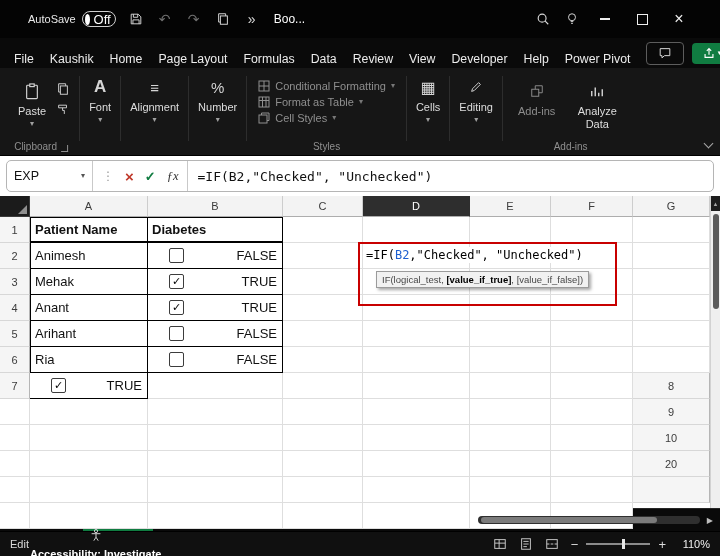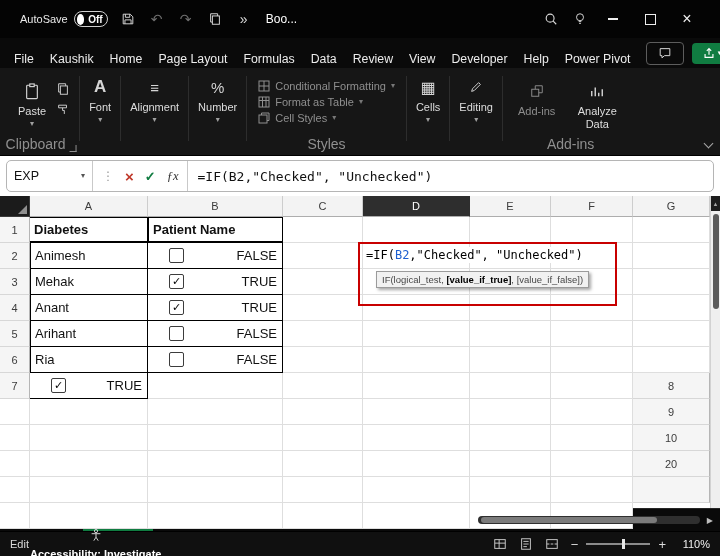--- a/index.html
+++ b/index.html
@@ -1,25 +1,25 @@
 <!DOCTYPE html>
 <html><head>
 <meta charset="utf-8">
 <style>
   html,body{margin:0;padding:0;background:#222;}
   .app{width:720px;height:556px;position:relative;overflow:hidden;background:#fff;
        font-family:"Liberation Sans",sans-serif;-webkit-font-smoothing:antialiased;}
   .svgi{width:14px;height:14px;display:block;}
 
   
-  .titlebar{height:38px;background:#040404;display:flex;align-items:center;padding:0 20px;gap:11px;color:#e9e9e9;font-size:11px;}
+  .titlebar{height:38px;background:#040404;display:flex;align-items:center;padding:0 28px;gap:11px;color:#e9e9e9;font-size:11px;}
   .autosave{display:flex;align-items:center;gap:6px;}
   .pill{width:34px;height:16px;border:1px solid #cfcfcf;border-radius:9px;display:flex;align-items:center;gap:4px;padding:0 4px 0 2px;box-sizing:border-box;}
   .knob{width:11px;height:11px;border-radius:50%;background:#fff;}
-  .pill span{font-size:10px;color:#fff;font-weight:bold;}
+  .pill span{font-size:13px;color:#fff;}
   .tico{color:#d9d9d9;display:flex;align-items:center;justify-content:center;width:18px;height:18px;}
   .tico.dim{color:#6f6f6f;}
   .tglyph{font-size:14px;line-height:1;}
   .wbname{font-size:12px;color:#fff;margin-left:2px;}
   .chip{display:flex;align-items:center;gap:6px;}
   .orange-badge{width:9px;height:9px;background:#e8762c;transform:rotate(45deg);border-radius:2px;}
   .kj{width:19px;height:19px;border-radius:50%;background:#2f66c9;color:#fff;font-size:8.5px;font-weight:700;display:flex;align-items:center;justify-content:center;}
   .winbtn{width:26px;height:26px;display:flex;align-items:center;justify-content:center;color:#eee;}
   .minbar{width:10px;height:1.4px;background:#eee;}
   .maxbox{width:9px;height:9px;border:1.2px solid #eee;}
@@ -35,21 +35,21 @@
   .minichev{font-size:7px;color:inherit;}
 
   
   .ribbon{height:88px;background:#161616;position:relative;display:flex;align-items:stretch;padding:2px 4px 0;border-bottom:1px solid #000;box-sizing:border-box;}
   .rgroup{position:relative;display:flex;align-items:flex-start;padding:4px 6px 16px;}
   .vsep{width:1px;background:#2d2d2d;margin:6px 1px 14px;}
   .bigbtn{display:flex;flex-direction:column;align-items:center;gap:3px;padding:6px 8px 0;color:#dedede;font-size:11px;white-space:nowrap;}
   .bigbtn .iconarea{height:22px;display:flex;align-items:center;justify-content:center;color:#d5d5d5;}
   .bigbtn.dim,.bigbtn.dim .iconarea{color:#8d8d8d;}
   .chev{font-size:8px;color:#9f9f9f;line-height:1;}
-  .glabel{position:absolute;bottom:3px;left:50%;transform:translateX(-50%);font-size:14px;color:#8f8f8f;white-space:nowrap;display:flex;align-items:flex-end;gap:4px;}
+  .glabel{position:absolute;bottom:3px;left:50%;transform:translateX(-50%);font-size:10px;color:#8f8f8f;white-space:nowrap;display:flex;align-items:flex-end;gap:4px;}
   .launcher{width:6px;height:6px;border-right:1px solid #8f8f8f;border-bottom:1px solid #8f8f8f;}
   .smallcol{display:flex;flex-direction:column;gap:7px;padding:8px 2px 0;color:#cfcfcf;}
   .styles-stack{display:flex;flex-direction:column;gap:4px;padding:6px 4px 0;}
   .stylerow{display:flex;align-items:center;gap:5px;color:#8f8f8f;font-size:11px;white-space:nowrap;}
   .stylerow .chev{color:#777;}
   .two-line{text-align:center;line-height:1.15;white-space:normal;width:52px;}
   .fontA{font-size:17px;font-weight:700;}
   .pctI{font-size:15px;font-weight:400;}
   .alignI{font-size:15px;}
   .cellsI{font-size:16px;}
@@ -350,22 +350,22 @@
           <span class="tri"></span>
         </div>
         <div class="gc ch">A</div>
         <div class="gc ch">B</div>
         <div class="gc ch">C</div>
         <div class="gc ch sel">D</div>
         <div class="gc ch">E</div>
         <div class="gc ch">F</div>
         <div class="gc ch">G</div>
         <div class="gc rh">1</div>
+        <div class="gc cl col-a ta throw">Patient Name</div>
         <div class="gc cl col-b tb throw">Diabetes</div>
-        <div class="gc cl col-a ta throw">Patient Name</div>
         <div class="gc cl col-c"></div>
         <div class="gc cl col-d"></div>
         <div class="gc cl col-e"></div>
         <div class="gc cl col-f"></div>
         <div class="gc cl col-g"></div>
         <div class="gc rh">2</div>
         <div class="gc cl col-a ta">Animesh</div>
         <div class="gc cl col-b tb bcell">
           <span class="cb"></span>
           <span>FALSE</span>

